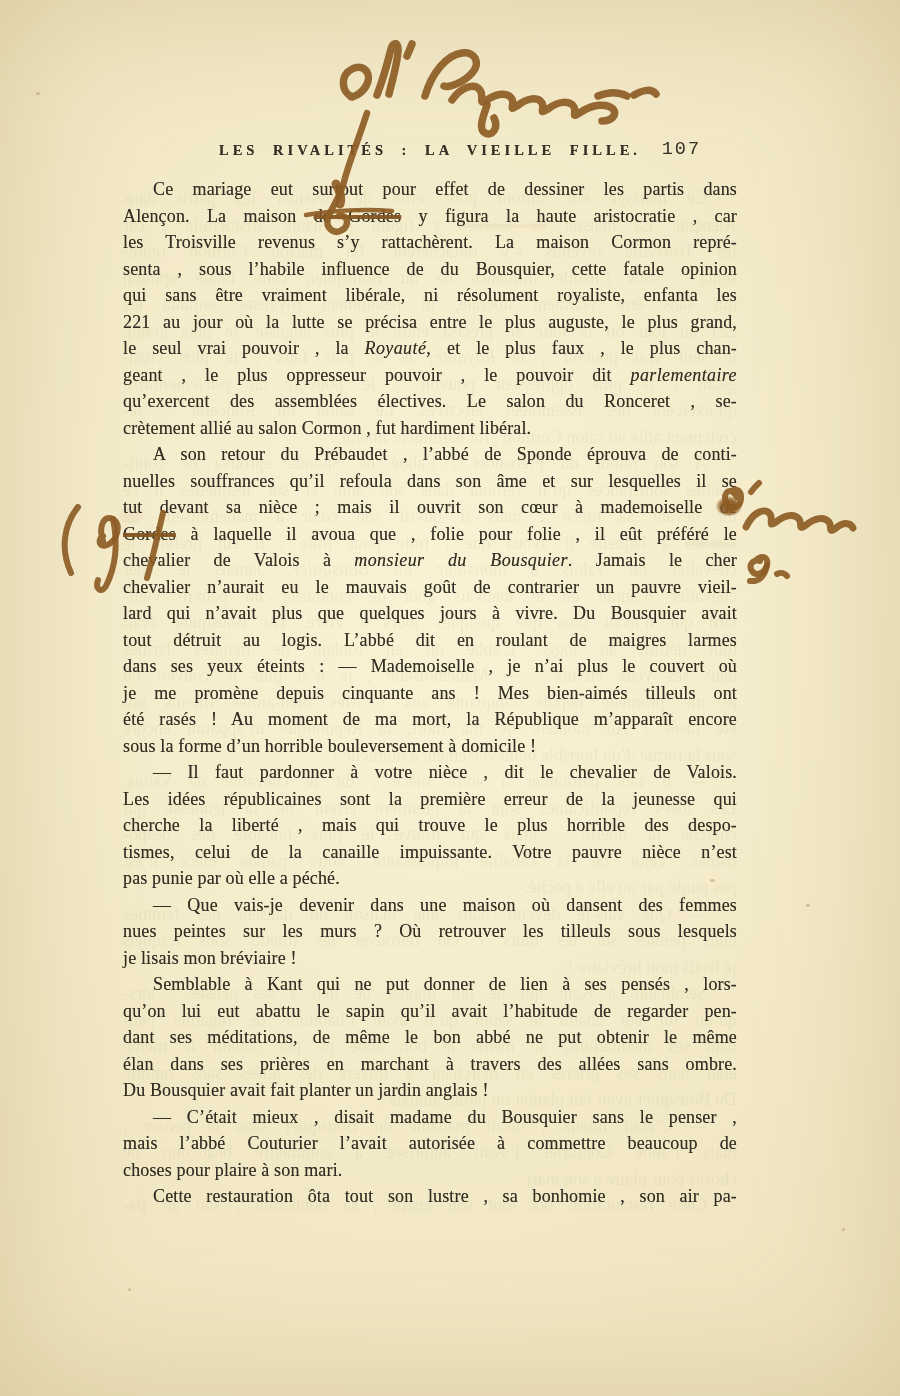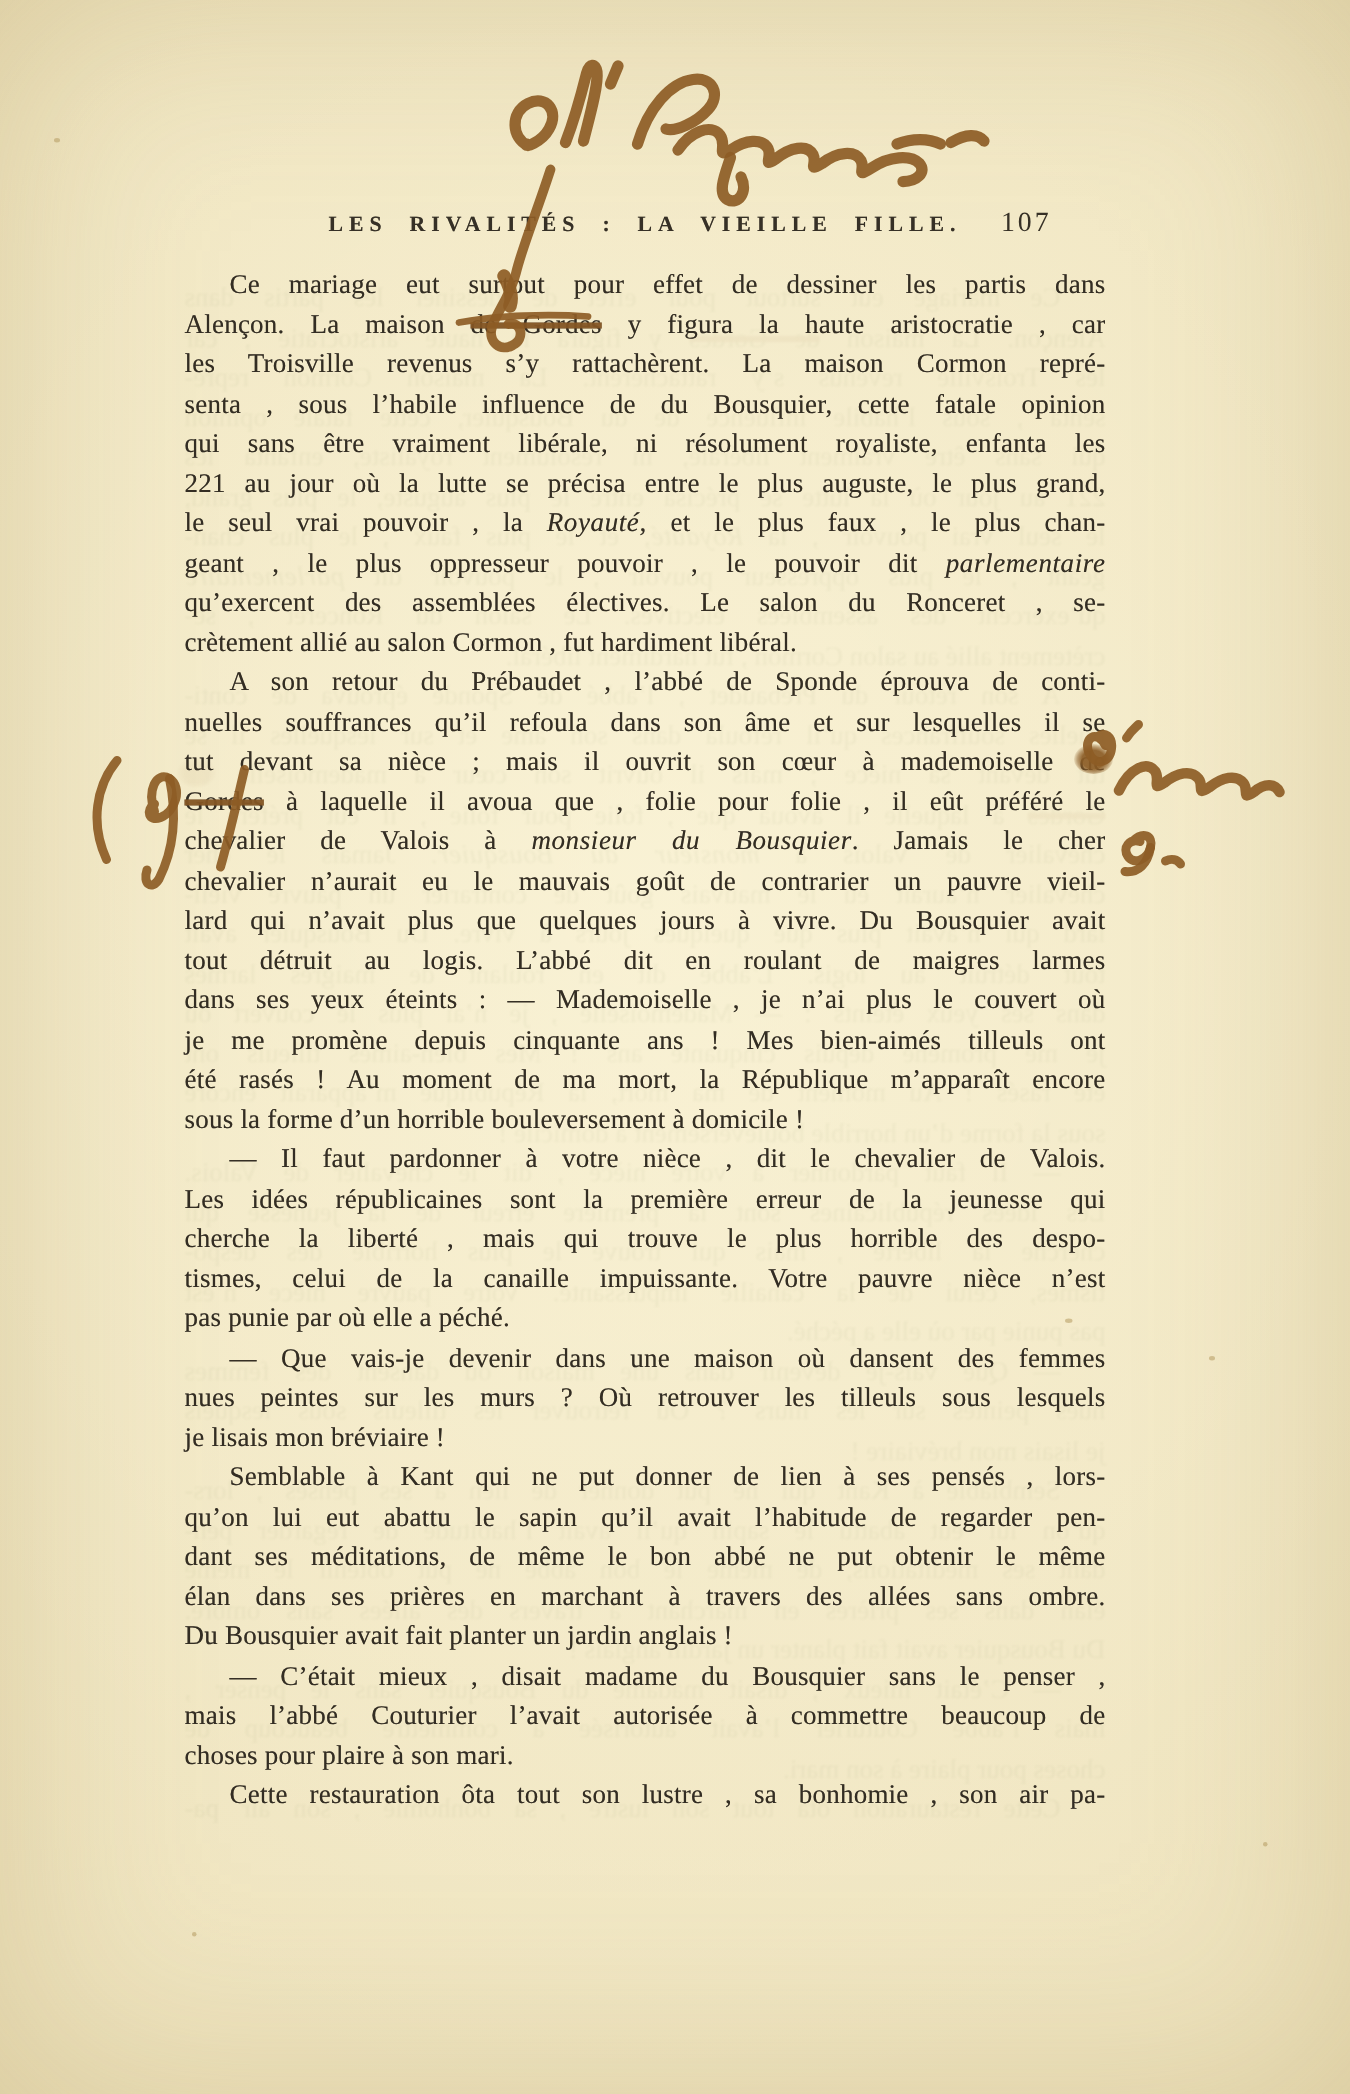--- a/index.html
+++ b/index.html
@@ -23,21 +23,21 @@
   .header{
     position:absolute;left:123px;top:142px;width:614px;height:26px;z-index:2;
   }
   .running-title{
     position:absolute;left:0;right:0;text-align:center;
     font-weight:700;font-size:14.5px;letter-spacing:4px;word-spacing:7px;
     color:#363026;text-shadow:0 0 .4px rgba(54,48,38,.55);
   }
   .folio{
     position:absolute;right:36px;top:-3px;
-    font-size:18.5px;letter-spacing:2px;color:#363026;
+    font-size:18.5px;letter-spacing:2px;color:#363026;font-family:Liberation Mono, monospace;
   }
   .body-text{
     position:absolute;left:123px;top:176px;width:614px;z-index:2;
     font-size:18px;line-height:26.5px;letter-spacing:.15px;
     text-shadow:0 0 .4px rgba(47,42,34,.5);
   }
   .line{display:block;}
   .line.just{text-align:justify;text-align-last:justify;}
   .line.indent{text-indent:30px;}
   .it{font-style:italic;letter-spacing:.4px;}

